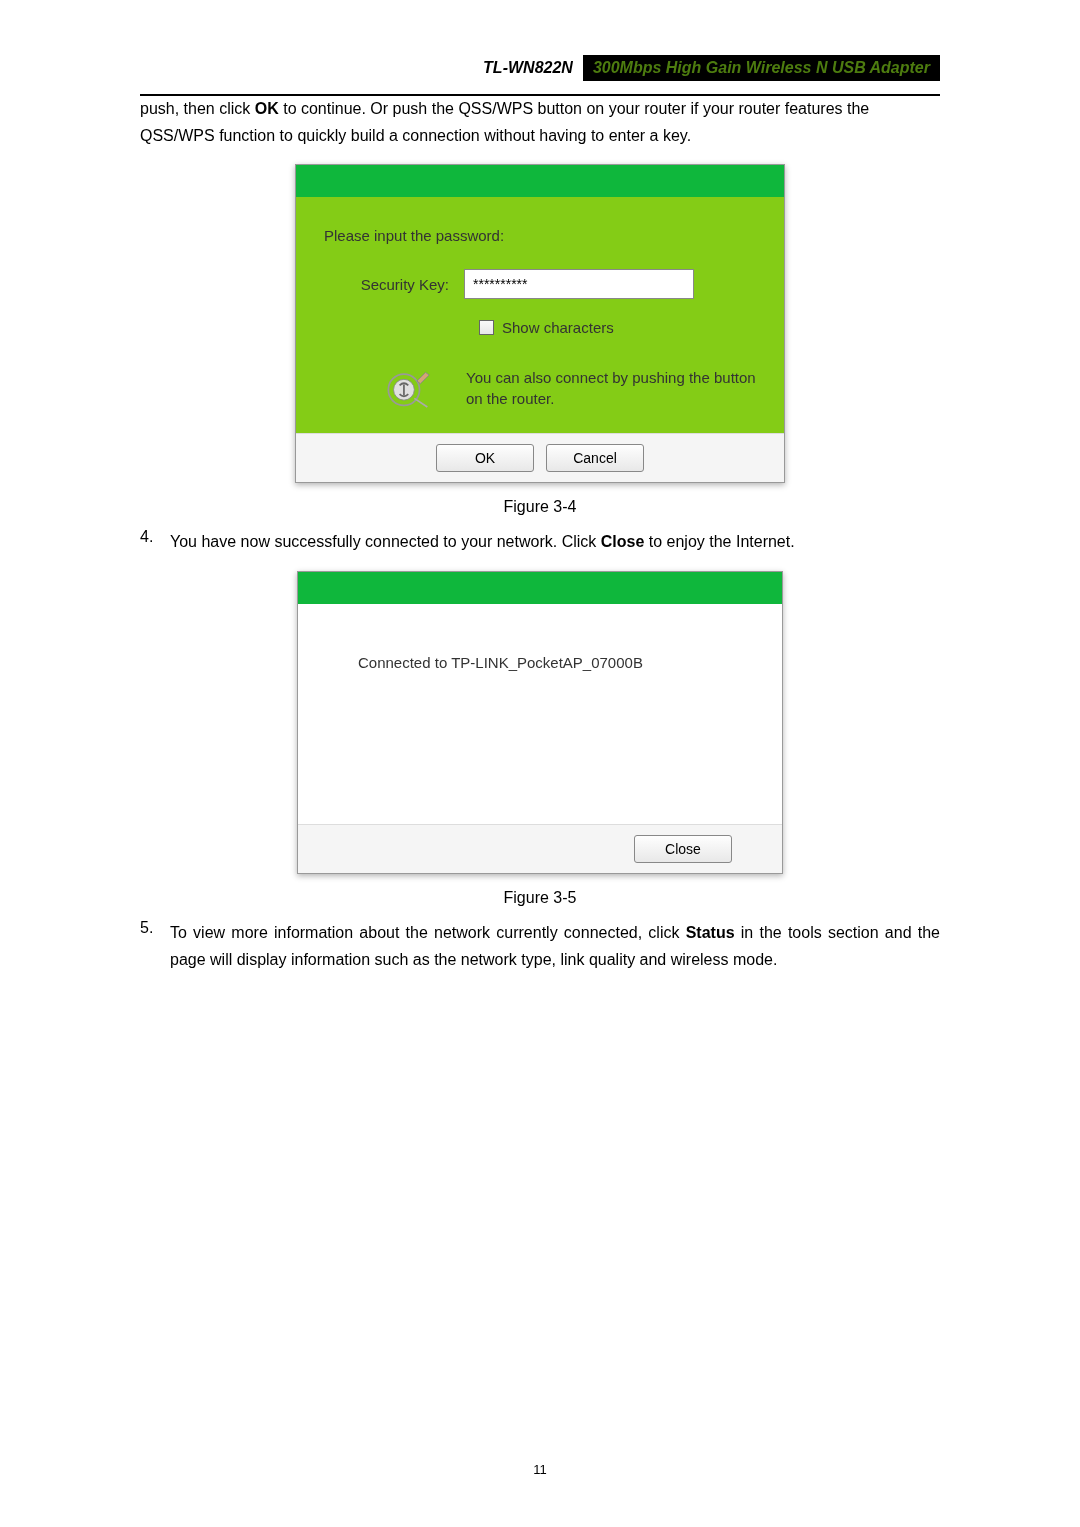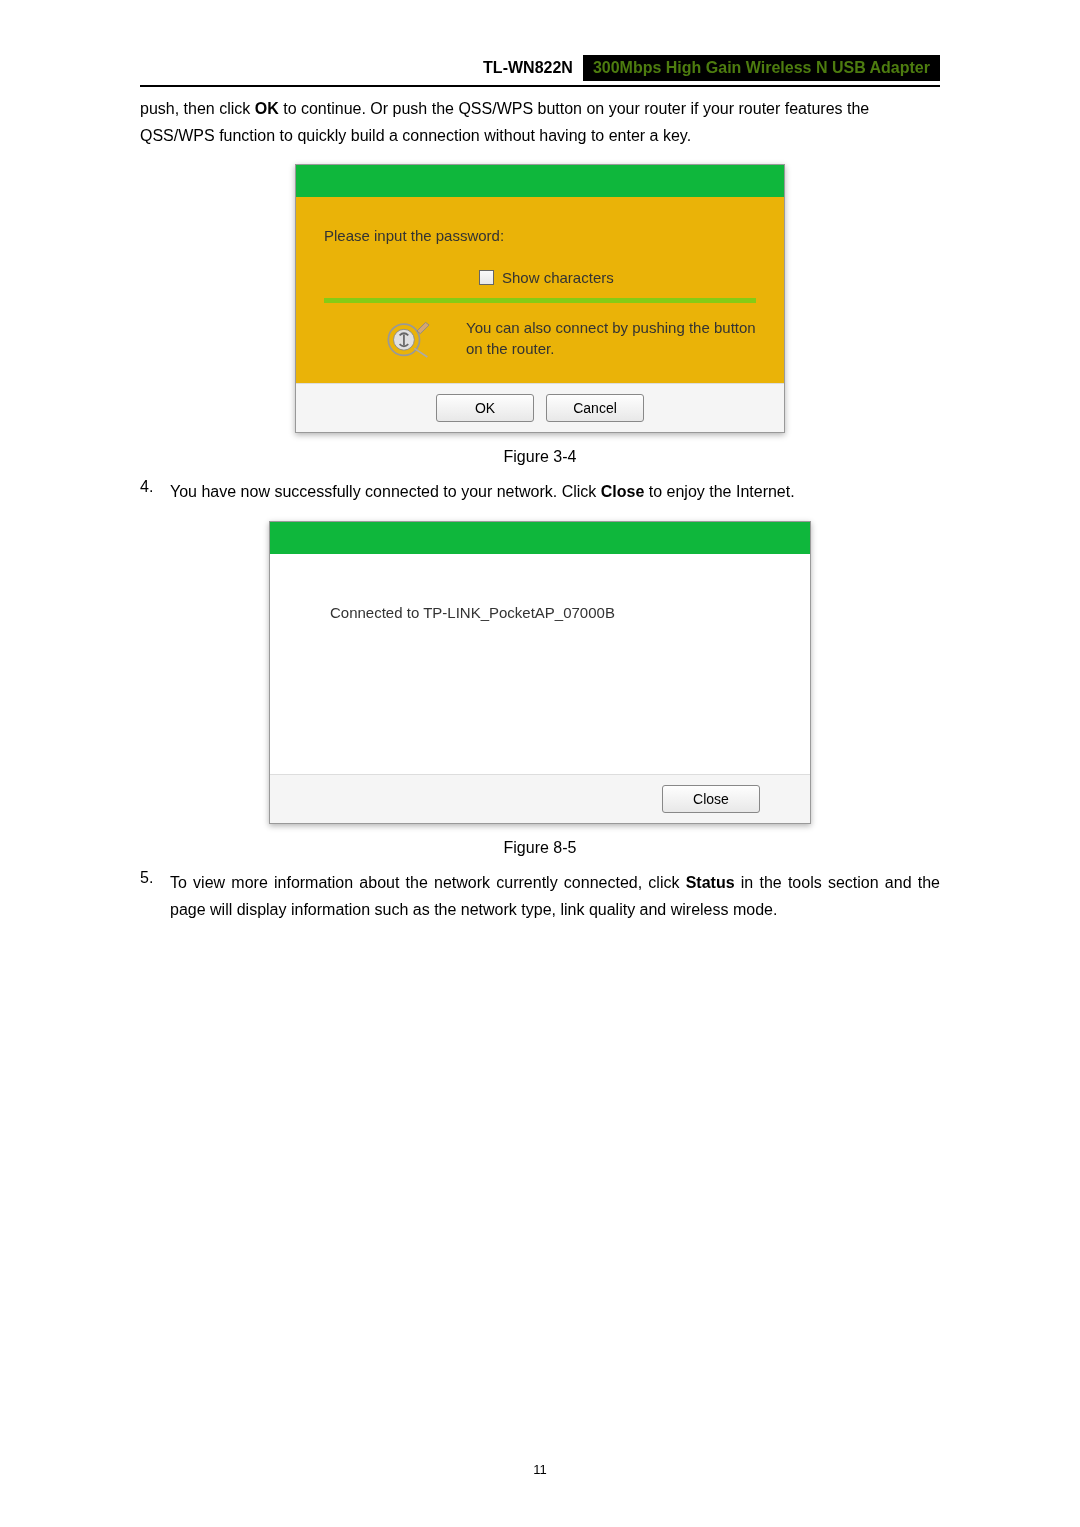--- a/index.html
+++ b/index.html
@@ -16,21 +16,22 @@
     }
     .header {
       position: absolute;
       top: 55px;
       left: 140px;
       right: 140px;
       display: flex;
       justify-content: flex-end;
       align-items: center;
       border-bottom: 2px solid #000;
-      padding-bottom: 4px;
+      padding-bottom: 13px;
+      font-style: italic;
     }
     .header-model {
       font-weight: bold;
       font-size: 16px;
       color: #000;
       padding: 4px 10px;
     }
     .header-desc {
       font-weight: bold;
       font-size: 16px;
@@ -59,21 +60,21 @@
       border: 1px solid #999;
       box-shadow: 0 2px 6px rgba(0,0,0,0.3);
       background: #fff;
     }
     .dialog-top {
       height: 32px;
       background: #0fb73c;
     }
     .dialog-body {
       padding: 30px 28px 20px 28px;
-      background: #eab308;
+      background: #84cc16;
     }
     .prompt {
       font-size: 15px;
       color: #333;
       margin-bottom: 25px;
     }
     .field-row {
       display: flex;
       align-items: center;
       margin-bottom: 20px;
@@ -164,21 +165,21 @@
       width: 30px;
       font-size: 16px;
     }
     .list-text {
       flex: 1;
       font-size: 16px;
       line-height: 1.7;
       text-align: justify;
     }
     .dialog2 {
-      width: 542px;
+      width: 486px;
       margin: 0 auto 15px auto;
       border: 1px solid #999;
       box-shadow: 0 2px 6px rgba(0,0,0,0.3);
       background: #ef4444;
     }
     .dialog2-body {
       padding: 50px 60px 120px 60px;
       background: #fff;
       min-height: 220px;
     }
@@ -212,20 +213,24 @@
 
 <div class="content">
   <p class="intro-text">
     <span>push, then click </span><span class="bold">OK</span><span> to continue. Or push the QSS/WPS button on your router if your router features the QSS/WPS function to quickly build a connection without having to enter a key.</span>
   </p>
 
   <div class="dialog1">
     <div class="dialog-top"></div>
     <div class="dialog-body">
       <div class="prompt">Please input the password:</div>
+      <div class="field-row">
+        <div class="field-label">Security Key:</div>
+        <input class="field-input" type="text" value="**********" style="">
+      </div>
       <div class="checkbox-row">
         <div class="checkbox"></div>
         <span class="checkbox-label">Show characters</span>
       </div>
       <div class="wps-row">
         <div class="wps-icon">
           <svg viewBox="0 0 60 60">
             <circle cx="23" cy="32" r="18" fill="none" stroke="#999" stroke-width="2"></circle>
             <circle cx="23" cy="32" r="12" fill="#e0e0e0" stroke="#888" stroke-width="1"></circle>
             <path d="M 18 27 Q 23 22 28 27 M 18 37 Q 23 42 28 37" fill="none" stroke="#666" stroke-width="2"></path>
@@ -255,21 +260,21 @@
   <div class="dialog2">
     <div class="dialog-top"></div>
     <div class="dialog2-body">
       <div class="connected-text">Connected to TP-LINK_PocketAP_07000B</div>
     </div>
     <div class="dialog2-footer">
       <button class="btn">Close</button>
     </div>
   </div>
 
-  <div class="figure-caption">Figure 8-5</div>
+  <div class="figure-caption">Figure 3-5</div>
 
   <div class="list-item">
     <div class="list-num">5.</div>
     <div class="list-text">
       <span>To view more information about the network currently connected, click </span><span class="bold">Status</span><span> in the tools section and the page will display information such as the network type, link quality and wireless mode.</span>
     </div>
   </div>
 </div>
 
 <div class="page-number">11</div>

